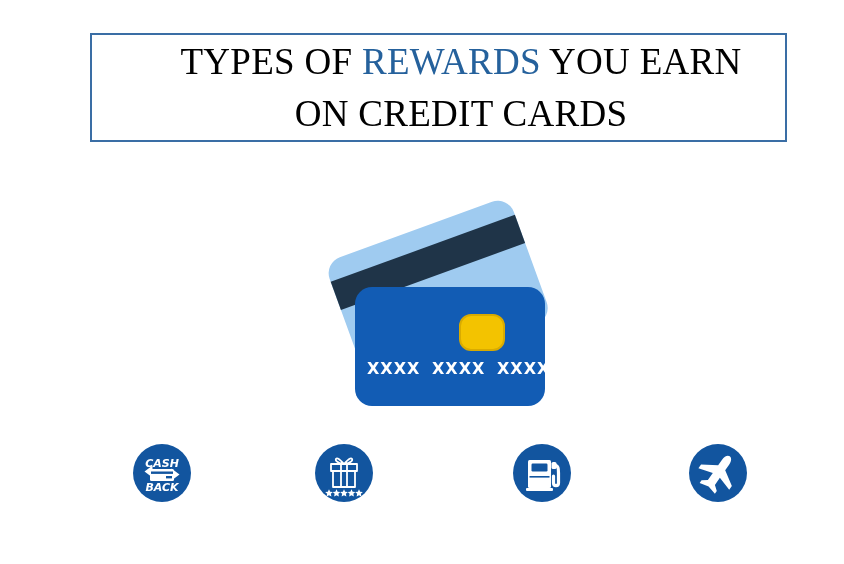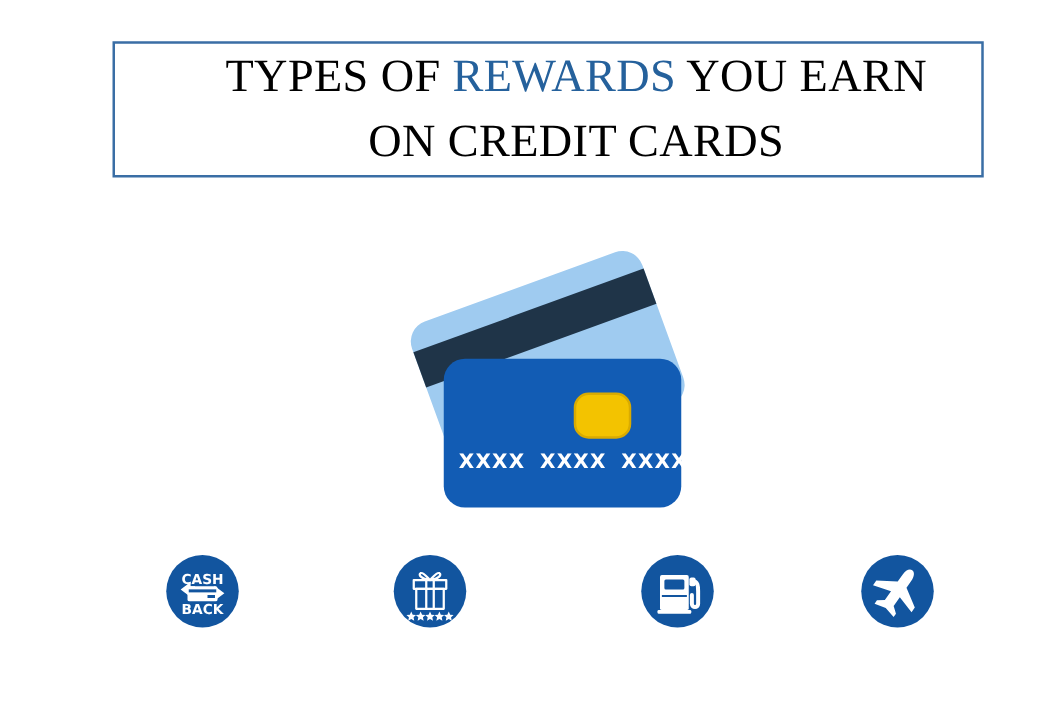--- a/index.html
+++ b/index.html
@@ -63,20 +63,21 @@
     display: block;
   }
 
   
   .icons-row {
     position: absolute;
     left: 0px;
     top: 443px;
     width: 844px;
     height: 62px;
+    font-style: italic;
   }
   .reward-icon {
     position: absolute;
     top: 0;
     width: 60px;
     height: 60px;
   }
   .reward-icon svg { display: block; }
   .icon-cashback { left: 132px; }
   .icon-gift     { left: 314px; }

